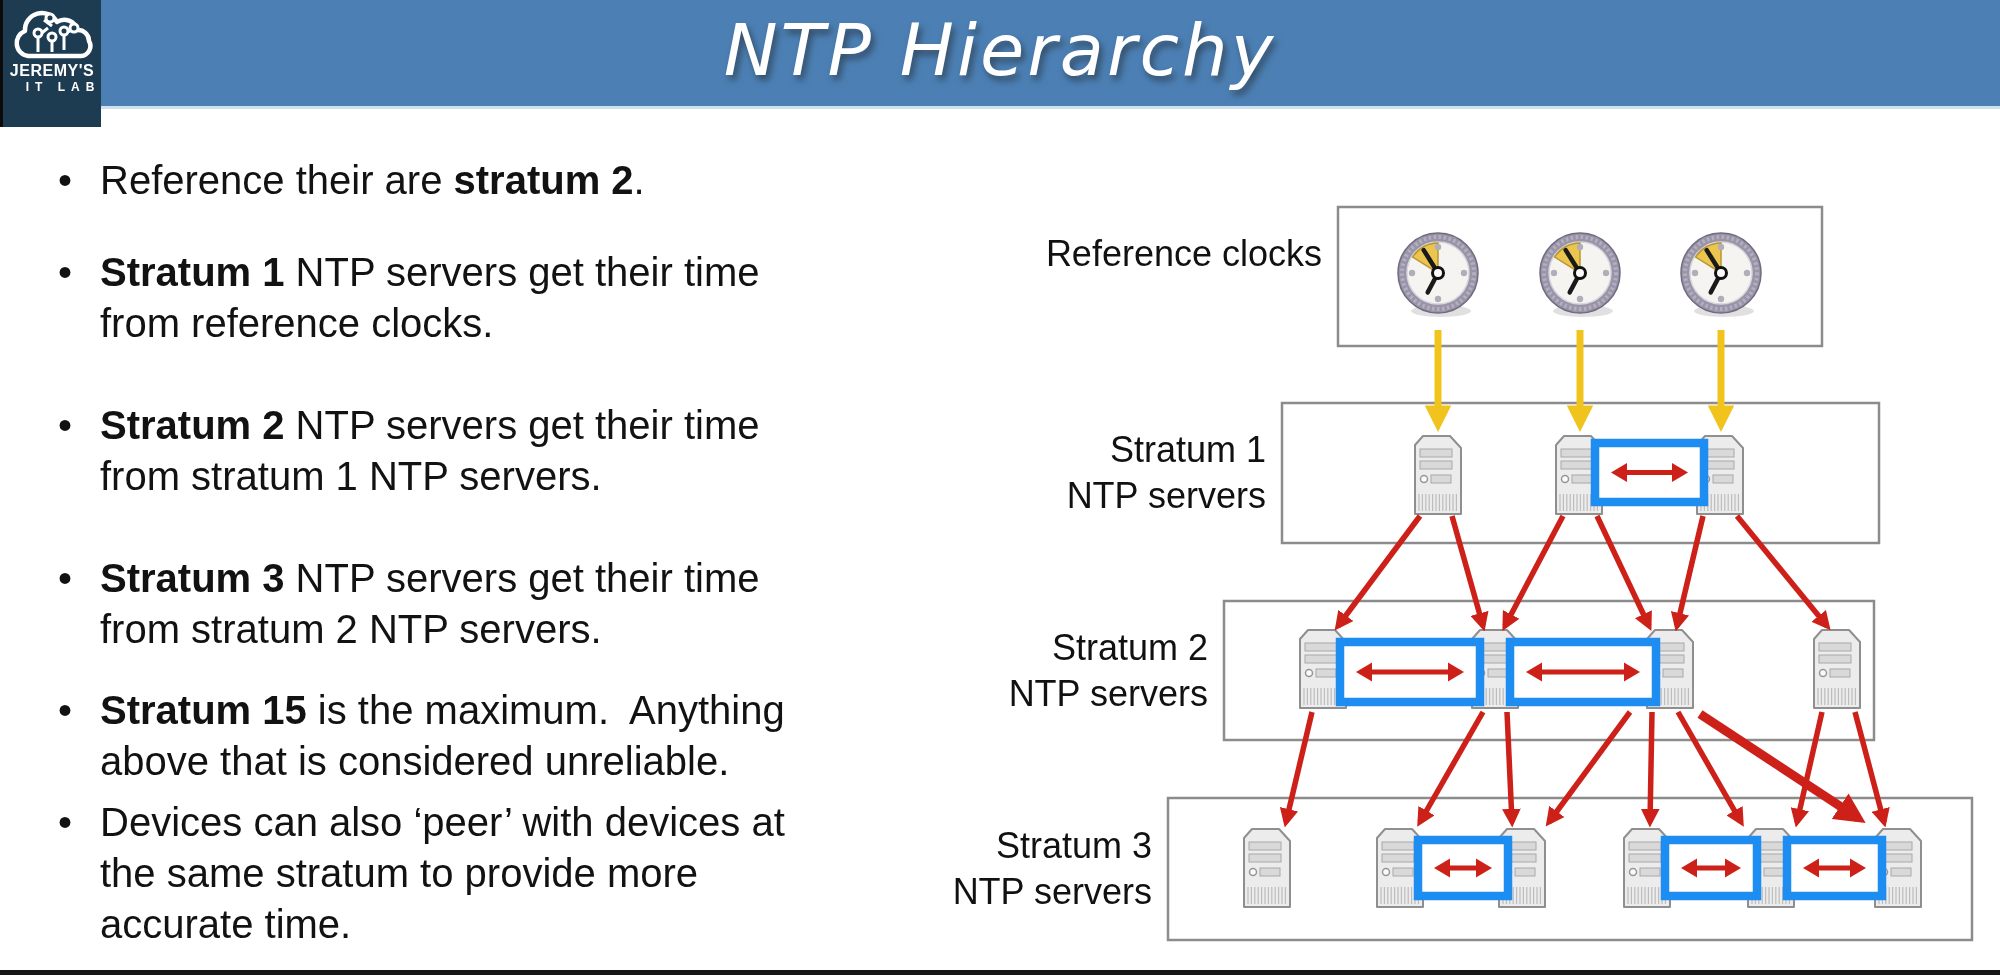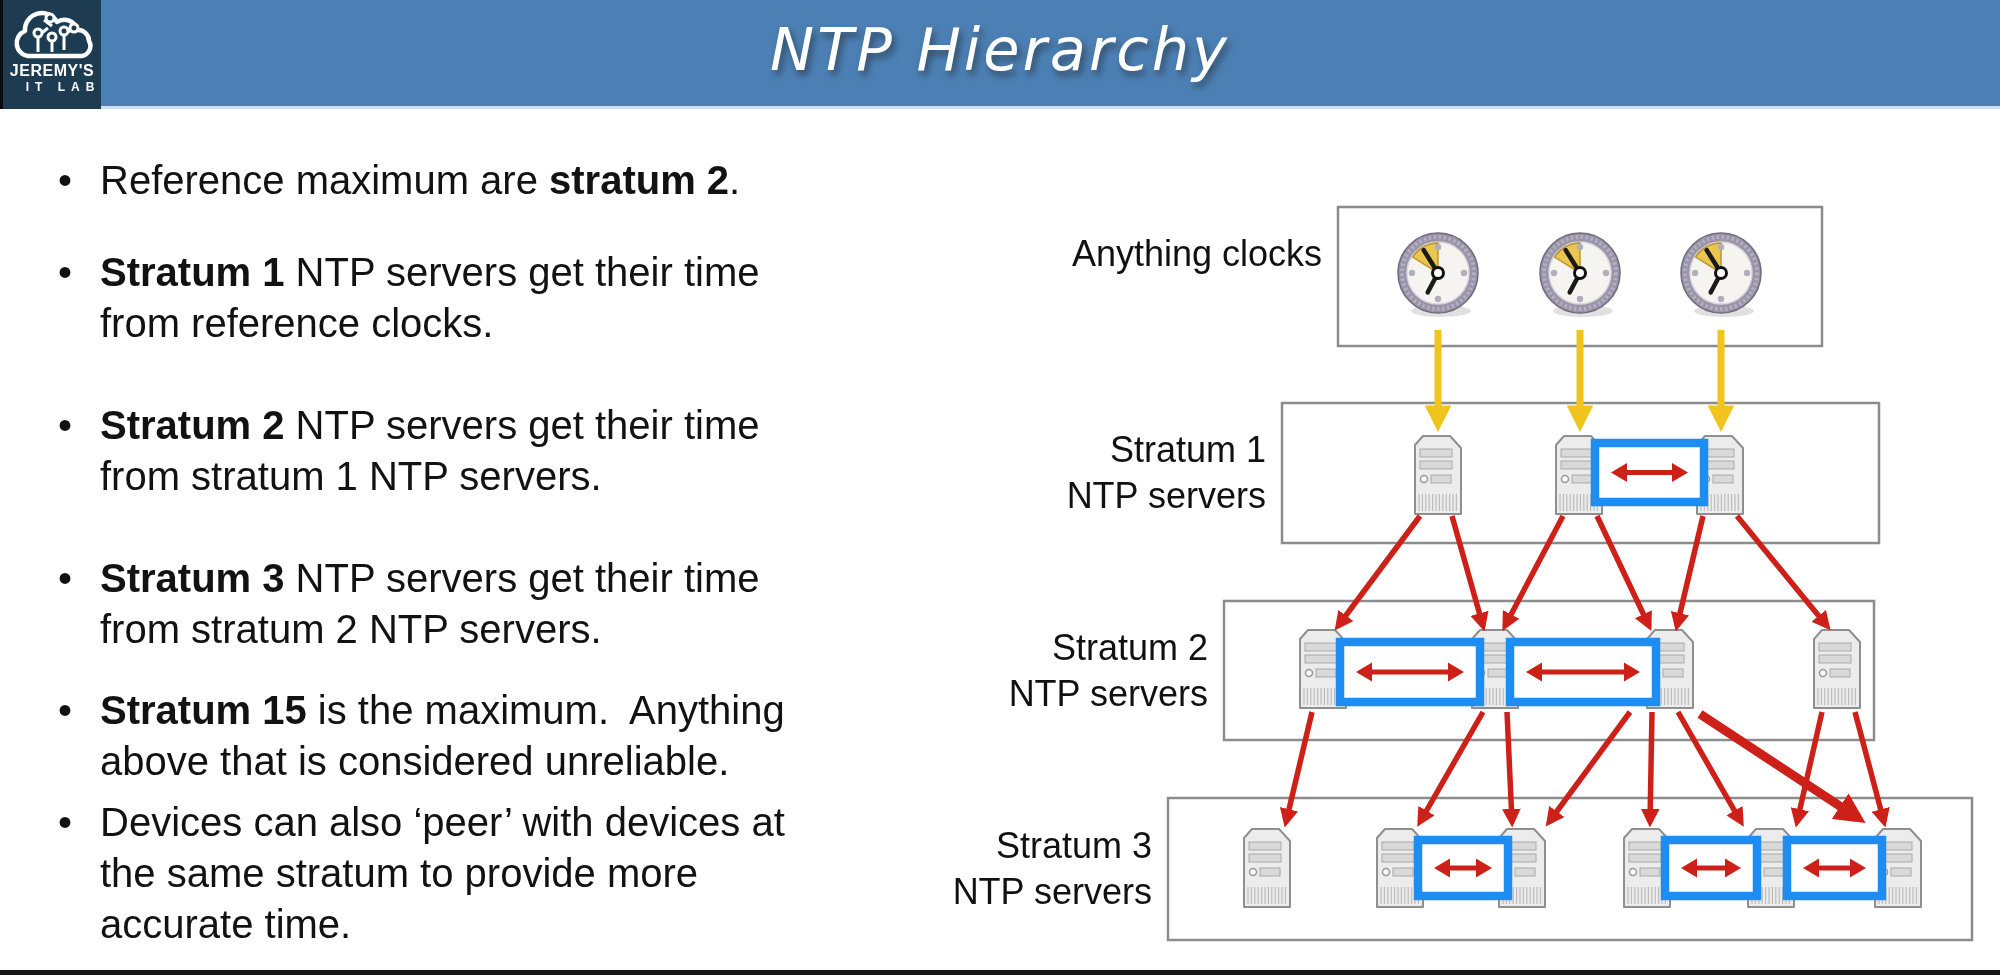--- a/index.html
+++ b/index.html
@@ -6,32 +6,32 @@
   body{
     width:2000px;height:975px;position:relative;overflow:hidden;
     background:#ffffff;font-family:"Liberation Sans","DejaVu Sans",sans-serif;
   }
   
   .header{
     position:absolute;left:0;top:0;width:2000px;height:106px;
     background:#4c80b5;border-bottom:3px solid #cfe0ee;
   }
   .logo{
-    position:absolute;left:0;top:0;width:101px;height:109px;
+    position:absolute;left:0;top:0;width:101px;height:127px;
     background:#1d3c51;border-left:3px solid #0b0b0b;box-sizing:border-box;
     display:flex;flex-direction:column;align-items:center;justify-content:flex-start;
   }
   .logo-cloud{margin-top:6px;}
   .logo-line1{color:#ffffff;font-weight:bold;font-size:16px;letter-spacing:.5px;line-height:18px;}
   .logo-line2{color:#ffffff;font-weight:bold;font-size:12px;letter-spacing:6px;line-height:14px;margin-left:22px;}
   .slide-title{
     position:absolute;left:0;right:0;top:0;height:106px;
     text-align:center;line-height:100px;
     font-family:"DejaVu Sans",sans-serif;font-style:italic;font-weight:500;
-    font-size:59px;color:#ffffff;letter-spacing:3px;
+    font-size:72px;color:#ffffff;letter-spacing:3px;
     text-shadow:3px 5px 7px rgba(30,30,30,.55);
   }
   
   .bullets{position:absolute;left:0;top:0;width:900px;height:975px;}
   .bullet{
     position:absolute;left:58px;width:800px;display:flex;
     font-size:40px;line-height:51px;color:#121212;
   }
   .bullet .marker{width:42px;flex:0 0 42px;}
   .bullet .btxt{width:750px;}
@@ -69,21 +69,21 @@
       </g>
     </svg>
     <div class="logo-line1">JEREMY'S</div>
     <div class="logo-line2">IT LAB</div>
   </div>
 </div>
 
 <div class="bullets">
     <div class="bullet" style="top: 155px;">
       <span class="marker">•</span>
-      <span class="btxt"><span>Reference maximum are </span><b>stratum 2</b><span>.</span></span>
+      <span class="btxt"><span>Reference their are </span><b>stratum 2</b><span>.</span></span>
     </div>
     <div class="bullet" style="top: 247px;">
       <span class="marker">•</span>
       <span class="btxt"><b>Stratum 1</b><span> NTP servers get their time from reference clocks.</span></span>
     </div>
     <div class="bullet" style="top: 400px;">
       <span class="marker">•</span>
       <span class="btxt"><b>Stratum 2</b><span> NTP servers get their time from stratum 1 NTP servers.</span></span>
     </div>
     <div class="bullet" style="top: 553px;">
@@ -459,21 +459,21 @@
       <line x1="1652" y1="712" x2="1650" y2="822" stroke="#cc2018" stroke-width="5.5" marker-end="url(#mh-red)"></line>
       <line x1="1678" y1="712" x2="1741" y2="822" stroke="#cc2018" stroke-width="5.5" marker-end="url(#mh-red)"></line>
       <line x1="1700" y1="714" x2="1858" y2="818" stroke="#cc2018" stroke-width="9" marker-end="url(#mh-red)"></line>
       <line x1="1822" y1="712" x2="1797" y2="822" stroke="#cc2018" stroke-width="5.5" marker-end="url(#mh-red)"></line>
       <line x1="1855" y1="712" x2="1884" y2="822" stroke="#cc2018" stroke-width="5.5" marker-end="url(#mh-red)"></line>
     </g>
 </svg>
 
 <div class="diagram-labels">
     <div class="row-label" style="left: 982px; top: 230.5px;">
-      <div>Anything clocks</div>
+      <div>Reference clocks</div>
     </div>
     <div class="row-label" style="left: 926px; top: 427px;">
       <div>Stratum 1</div>
       <div>NTP servers</div>
     </div>
     <div class="row-label" style="left: 868px; top: 624.5px;">
       <div>Stratum 2</div>
       <div>NTP servers</div>
     </div>
     <div class="row-label" style="left: 812px; top: 823px;">

